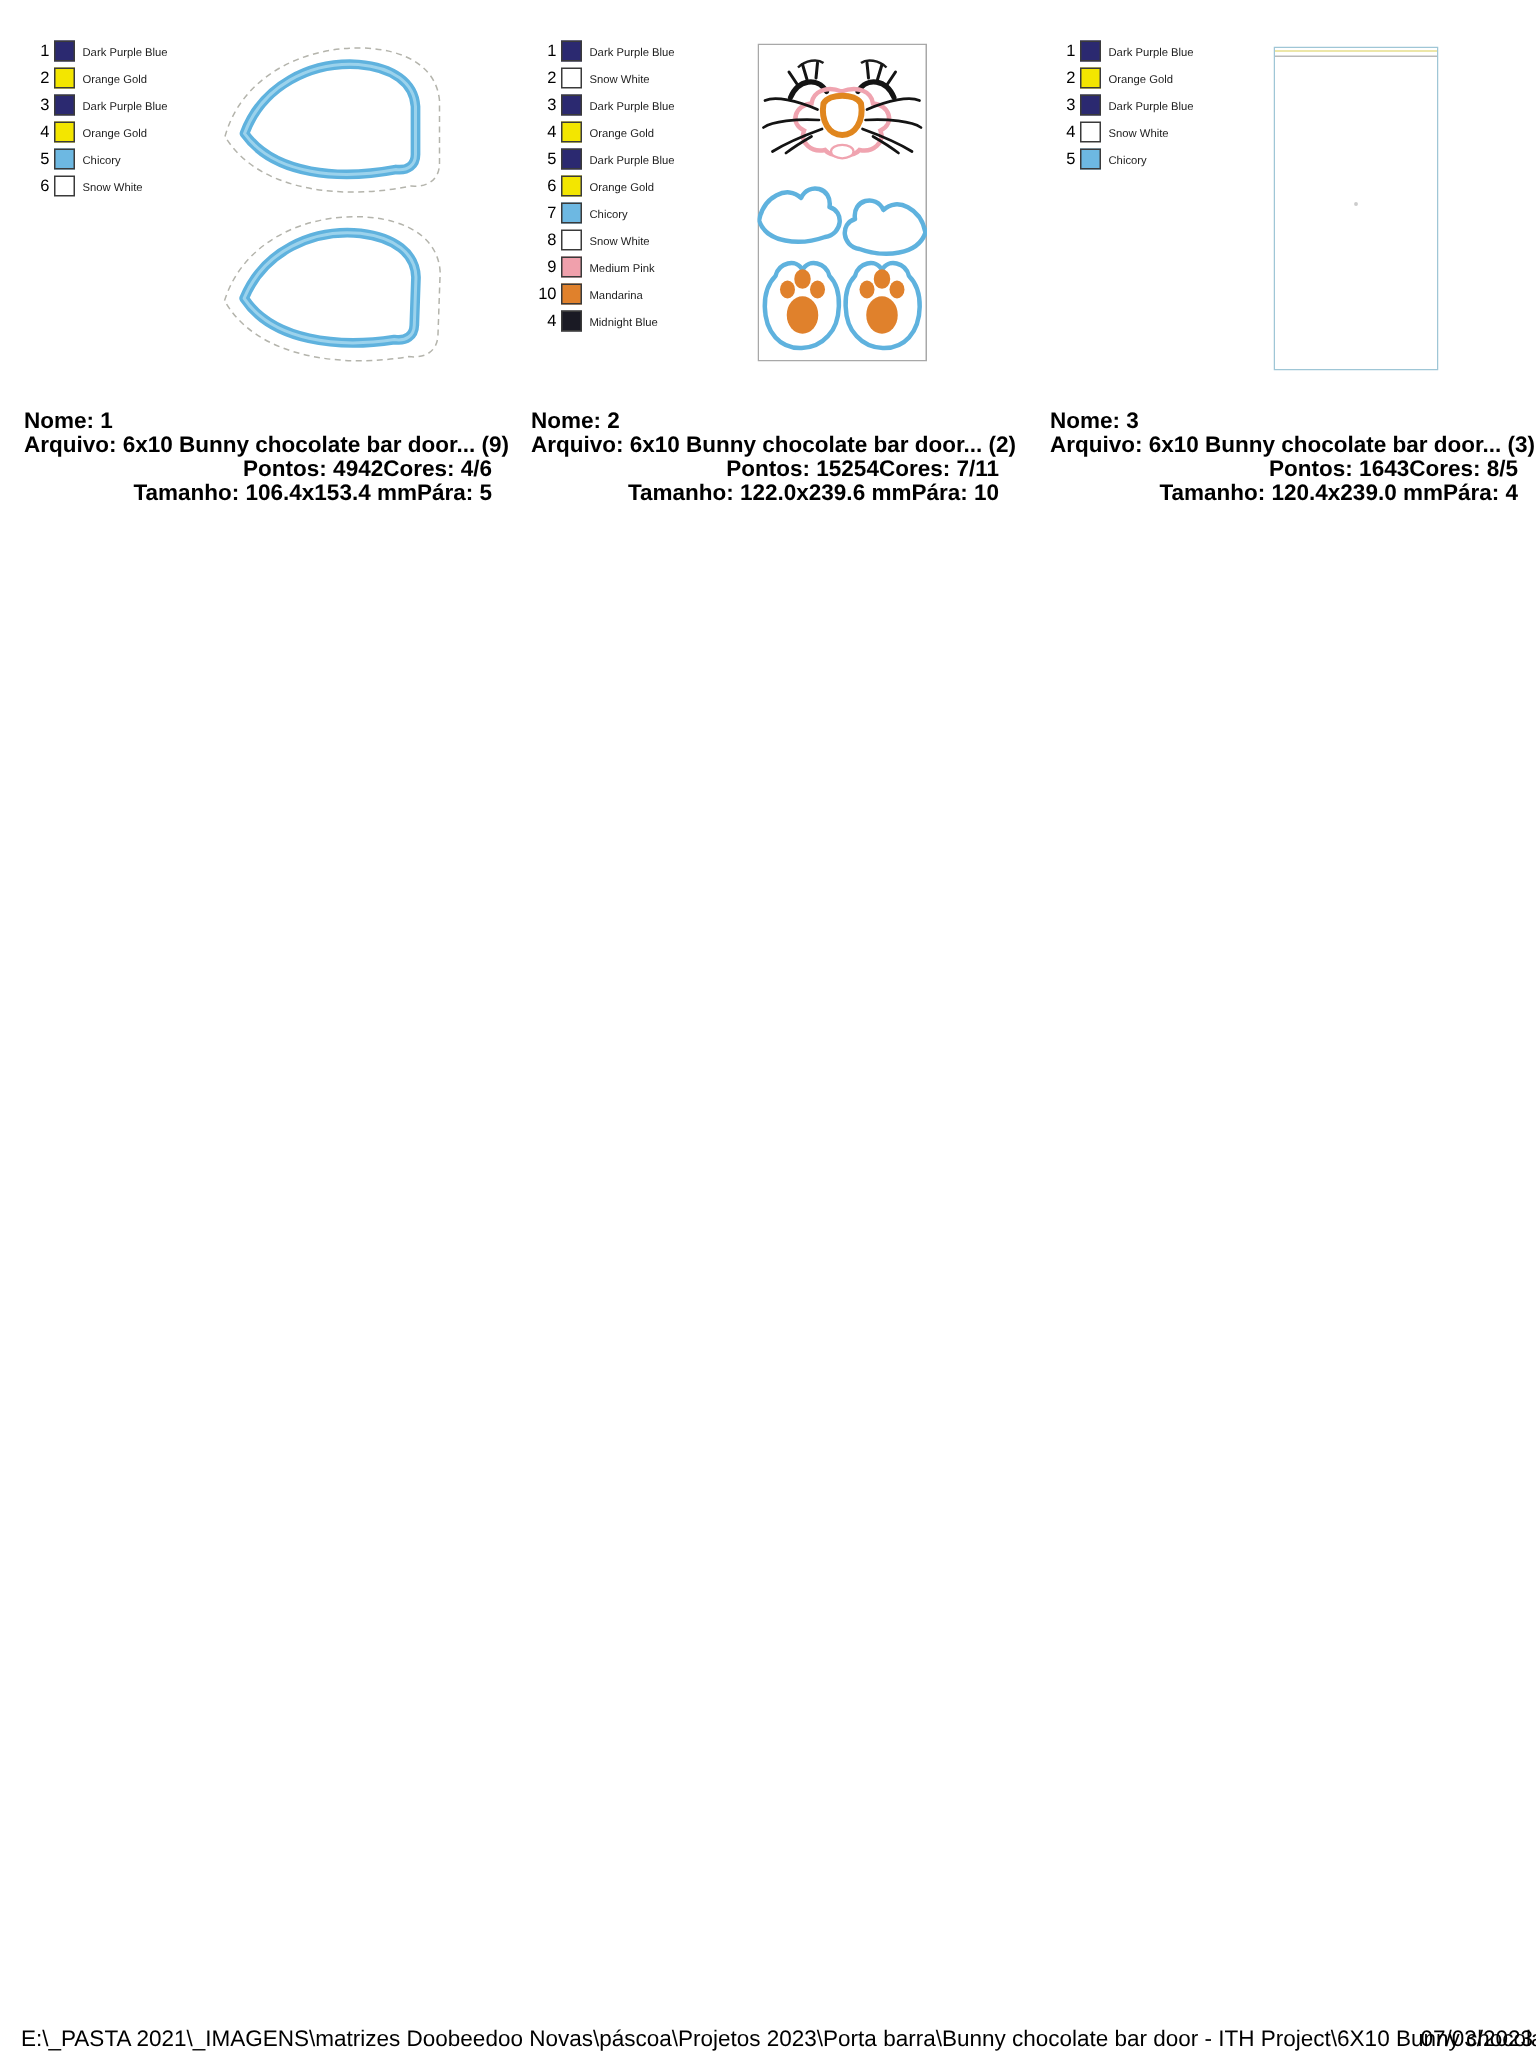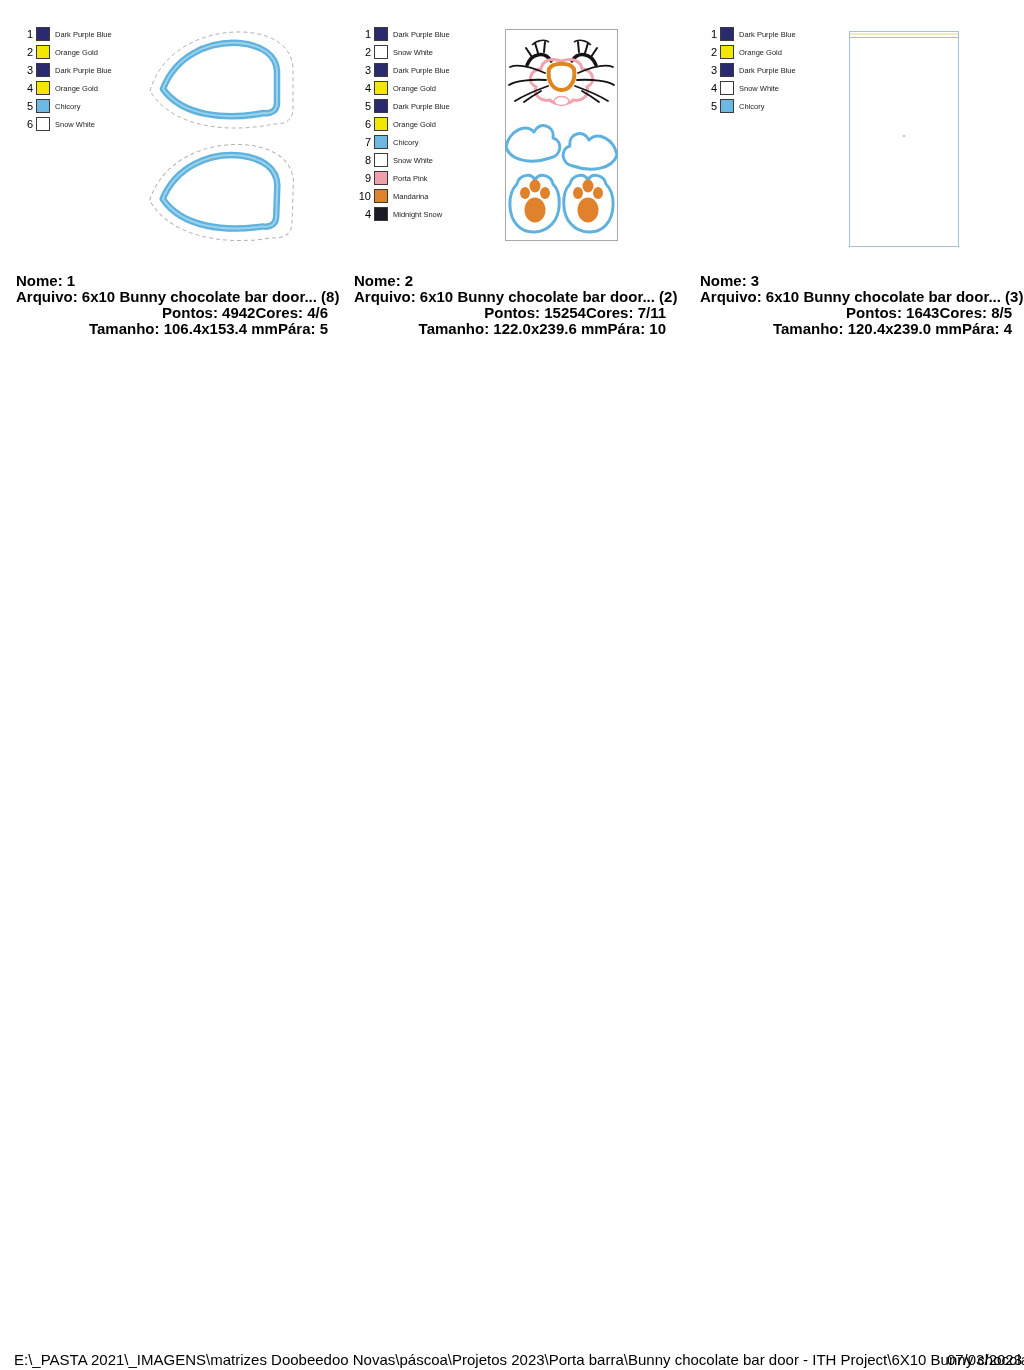--- a/index.html
+++ b/index.html
@@ -83,21 +83,21 @@
     <svg width="155" height="104" viewBox="0 0 155 104">
         <use href="#ear-shape"></use>
       </svg>
     <svg width="155" height="104" viewBox="0 0 155 104">
         <use href="#ear-shape" transform="rotate(2 77 52)"></use>
       </svg>
   </div>
 
   <div class="info">
     <div class="iline"><span>Nome:</span> <span>1</span></div>
-    <div class="iline"><span>Arquivo:</span> <span>6x10 Bunny chocolate bar door... (8)</span></div>
+    <div class="iline"><span>Arquivo:</span> <span>6x10 Bunny chocolate bar door... (9)</span></div>
     <div class="iline split">
       <span><span>Pontos:</span> <span>4942</span></span>
       <span><span>Cores:</span> <span>4/6</span></span>
     </div>
     <div class="iline split">
       <span><span>Tamanho:</span> <span>106.4x153.4 mm</span></span>
       <span><span>Pára:</span> <span>5</span></span>
     </div>
   </div>
 </div>
@@ -140,31 +140,31 @@
         <span class="lg-name">Chicory</span>
       </div>
     <div class="lg-row">
         <span class="lg-num">8</span>
         <span class="lg-sw" style="background-color: rgb(255, 255, 255);"></span>
         <span class="lg-name">Snow White</span>
       </div>
     <div class="lg-row">
         <span class="lg-num">9</span>
         <span class="lg-sw" style="background-color: rgb(240, 160, 172);"></span>
-        <span class="lg-name">Porta Pink</span>
+        <span class="lg-name">Medium Pink</span>
       </div>
     <div class="lg-row">
         <span class="lg-num">10</span>
         <span class="lg-sw" style="background-color: rgb(224, 129, 44);"></span>
         <span class="lg-name">Mandarina</span>
       </div>
     <div class="lg-row">
         <span class="lg-num">4</span>
         <span class="lg-sw" style="background-color: rgb(26, 26, 36);"></span>
-        <span class="lg-name">Midnight Snow</span>
+        <span class="lg-name">Midnight Blue</span>
       </div>
   </div>
 
   <div class="preview" id="prev2">
     <svg width="113" height="212" viewBox="0 0 113 212">
       <rect x="0.5" y="0.5" width="112" height="211" fill="#ffffff" stroke="#a8a8a8" stroke-width="1"></rect>
 
       <path d="M27,16 C32,11 40,10 44,13" fill="none" stroke="#1c1c1c" stroke-width="1.6"></path>
       <path d="M69,13 C73,10 81,11 86,16" fill="none" stroke="#1c1c1c" stroke-width="1.6"></path>
 

